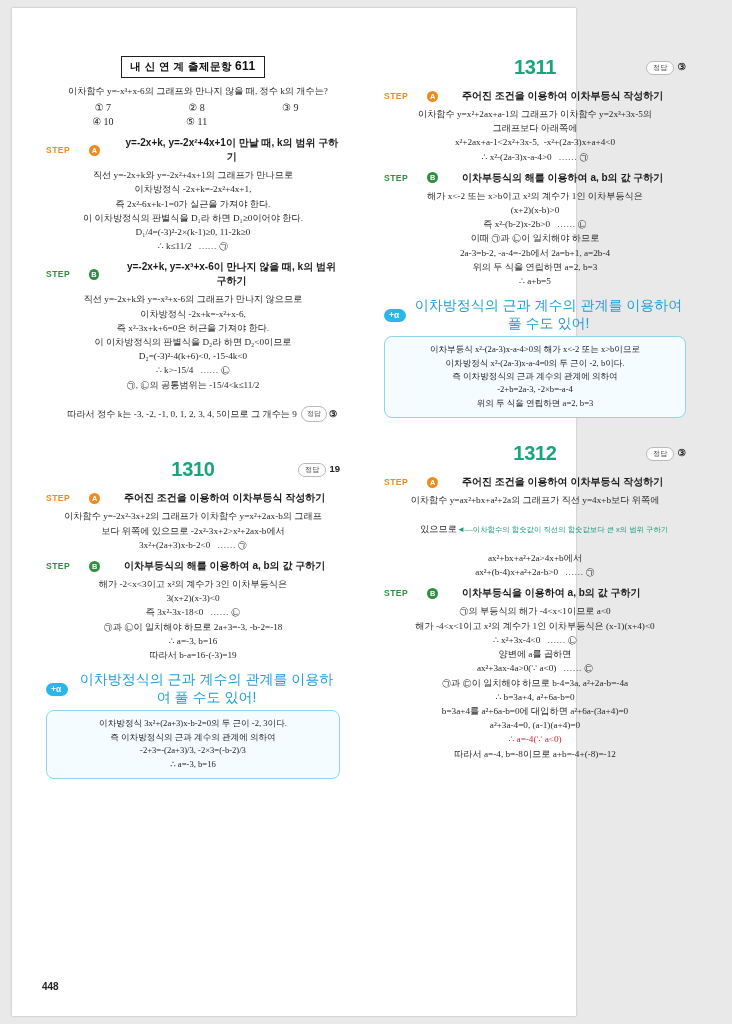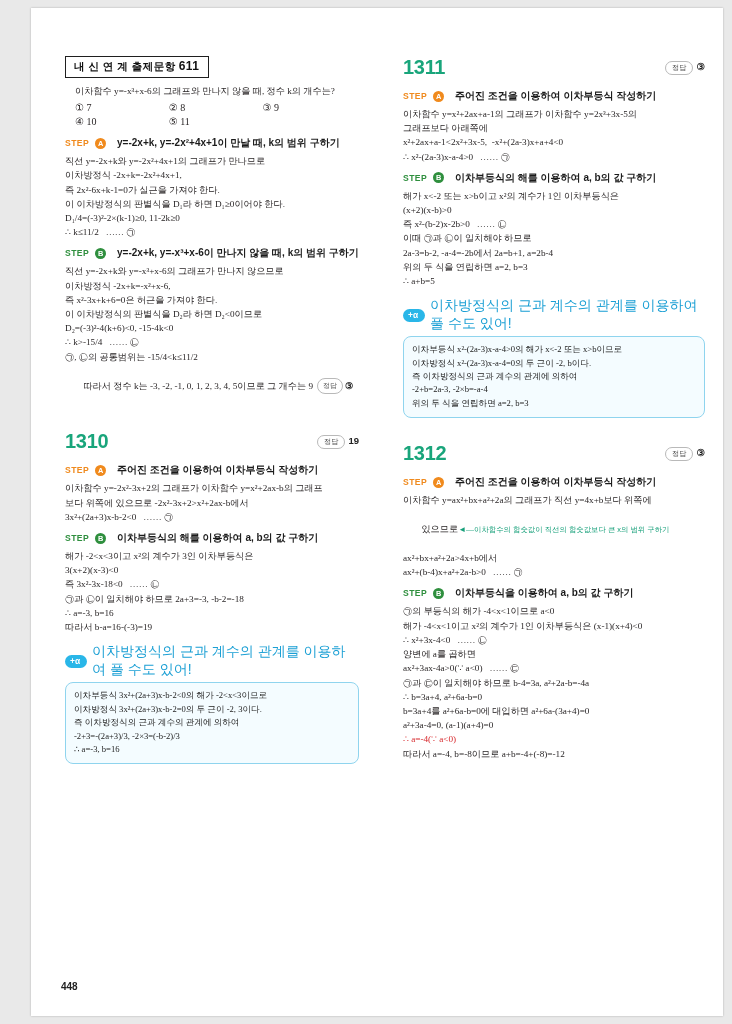--- a/index.html
+++ b/index.html
@@ -3,23 +3,24 @@
 <meta charset="utf-8">
 <style>
   html,body{margin:0;padding:0;}
   body{
     width:732px;height:1024px;
     background:#e9e9e9;
     font-family:"Liberation Serif", serif;
     overflow:hidden;
   }
   .page{
-    position:absolute;left:31px;top:8px;width:692px;height:1008px;
+    position:absolute;left:12px;top:8px;width:564px;height:1008px;
     background:#ffffff;
     box-shadow:0 0 2px rgba(0,0,0,.25);
+    text-align:center;
   }
   .cols{
     position:absolute;left:0;top:0;width:700px;height:930px;
     display:flex;
   }
   .col{width:350px;box-sizing:border-box;padding:48px 22px 0 34px;}
   .col.right{padding:48px 26px 0 22px;}
 
   
   .ln{font-size:9.2px;line-height:14.2px;color:#231f20;white-space:pre-wrap;}
@@ -49,21 +50,21 @@
     font-size:7.6px;color:#444;
   }
   .ans-badge .pill{
     display:inline-block;border:1px solid #b9b9b9;border-radius:8px;
     padding:1px 6px;background:#fff;color:#555;font-size:7.2px;margin-right:3px;
   }
   .ans-badge .val{font-size:9.5px;color:#222;font-weight:bold;}
 
   
   .step{
-    display:flex;align-items:center;gap:8px;margin:7px 0 4px 0;
+    display:flex;align-items:center;gap:21px;margin:7px 0 4px 0;
   }
   .step .lbl{
     font-family:"Liberation Sans", sans-serif;
     font-size:8.6px;font-weight:bold;color:#f08a1d;letter-spacing:.4px;
   }
   .step .circ{
     display:inline-flex;align-items:center;justify-content:center;
     width:11px;height:11px;border-radius:50%;
     background:#f08a1d;color:#fff;font-family:"Liberation Sans", sans-serif;
     font-size:7.4px;font-weight:bold;margin-left:-2px;
@@ -195,21 +196,20 @@
       <div class="ln">㉠과 ㉡이 일치해야 하므로 2a+3=-3, -b-2=-18</div>
       <div class="ln">∴ a=-3, b=16</div>
       <div class="ln">따라서 b-a=16-(-3)=19</div>
 
       <div class="plus-wrap">
         <div class="plus-tag">
           <span class="tag">+α</span>
           <span class="cap">이차방정식의 근과 계수의 관계를 이용하여 풀 수도 있어!</span>
         </div>
         <div class="plus-box">
-          <div class="ln">이차부등식 3x²+(2a+3)x-b-2&lt;0의 해가 -2&lt;x&lt;3이므로</div>
           <div class="ln">이차방정식 3x²+(2a+3)x-b-2=0의 두 근이 -2, 3이다.</div>
           <div class="ln">즉 이차방정식의 근과 계수의 관계에 의하여</div>
           <div class="ln">-2+3=-(2a+3)/3, -2×3=(-b-2)/3</div>
           <div class="ln">∴ a=-3, b=16</div>
         </div>
       </div>
 
     </div>
 
     <div class="col right">

